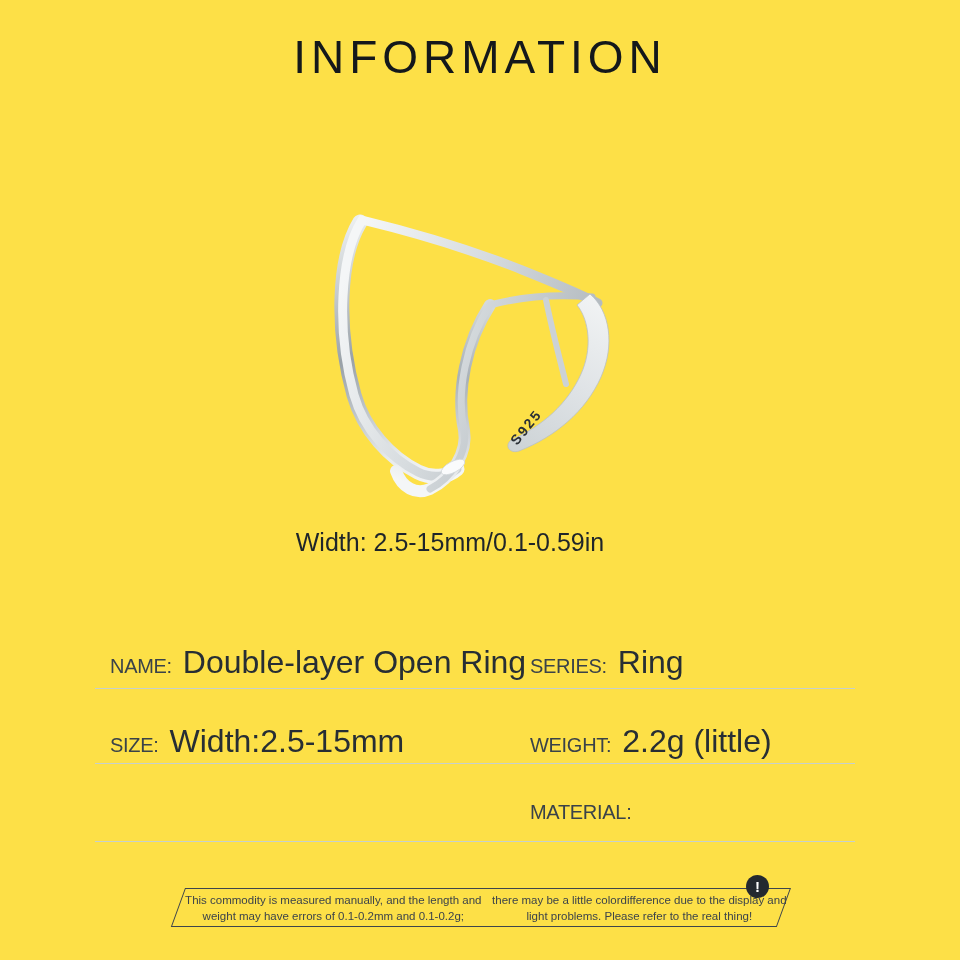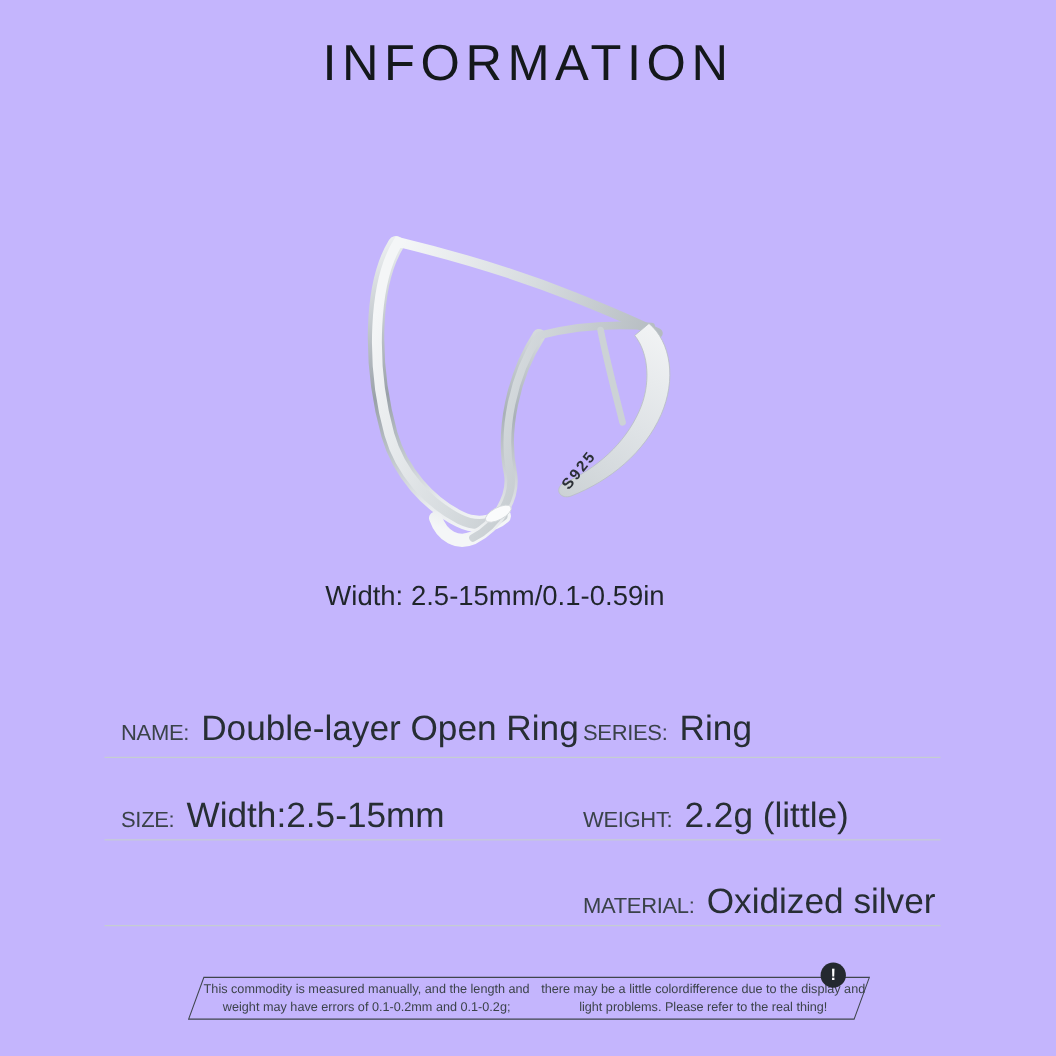--- a/index.html
+++ b/index.html
@@ -1,19 +1,19 @@
 <!DOCTYPE html>
 <html><head>
 <meta charset="utf-8">
 <style>
   html,body{margin:0;padding:0;}
   body{background:#cfd8d5;}
   .canvas{
     position:relative;width:960px;height:960px;margin:0 auto;
-    background:#c4b5fd;overflow:hidden;
+    background:#fde047;overflow:hidden;
     font-family:"Liberation Sans","DejaVu Sans",sans-serif;
     color:#20262b;
   }
   .page-title{
     position:absolute;top:30px;left:0;width:960px;
     text-align:center;
     font-size:46px;font-weight:500;letter-spacing:5px;
     color:#14181b;
   }
   .ring-photo{position:absolute;left:300px;top:185px;width:360px;height:330px;}
@@ -124,21 +124,20 @@
     <div class="cell cell-right">
       <span class="spec-label">WEIGHT:</span>
       <span class="spec-value">2.2g (little)</span>
     </div>
   </div>
   <div class="divider" style="top:763px;"></div>
 
   <div class="spec-row" style="top:801px;">
     <div class="cell cell-right">
       <span class="spec-label">MATERIAL:</span>
-      <span class="spec-value">Oxidized silver</span>
     </div>
   </div>
   <div class="divider" style="top:841px;"></div>
 
   <div class="notice-box"></div>
   <div class="notice-text">
     <span>This commodity is measured manually, and the length and weight may have errors of 0.1-0.2mm and 0.1-0.2g;</span>
     <span>there may be a little colordifference due to the display and light problems. Please refer to the real thing!</span>
   </div>
   <div class="notice-badge">

